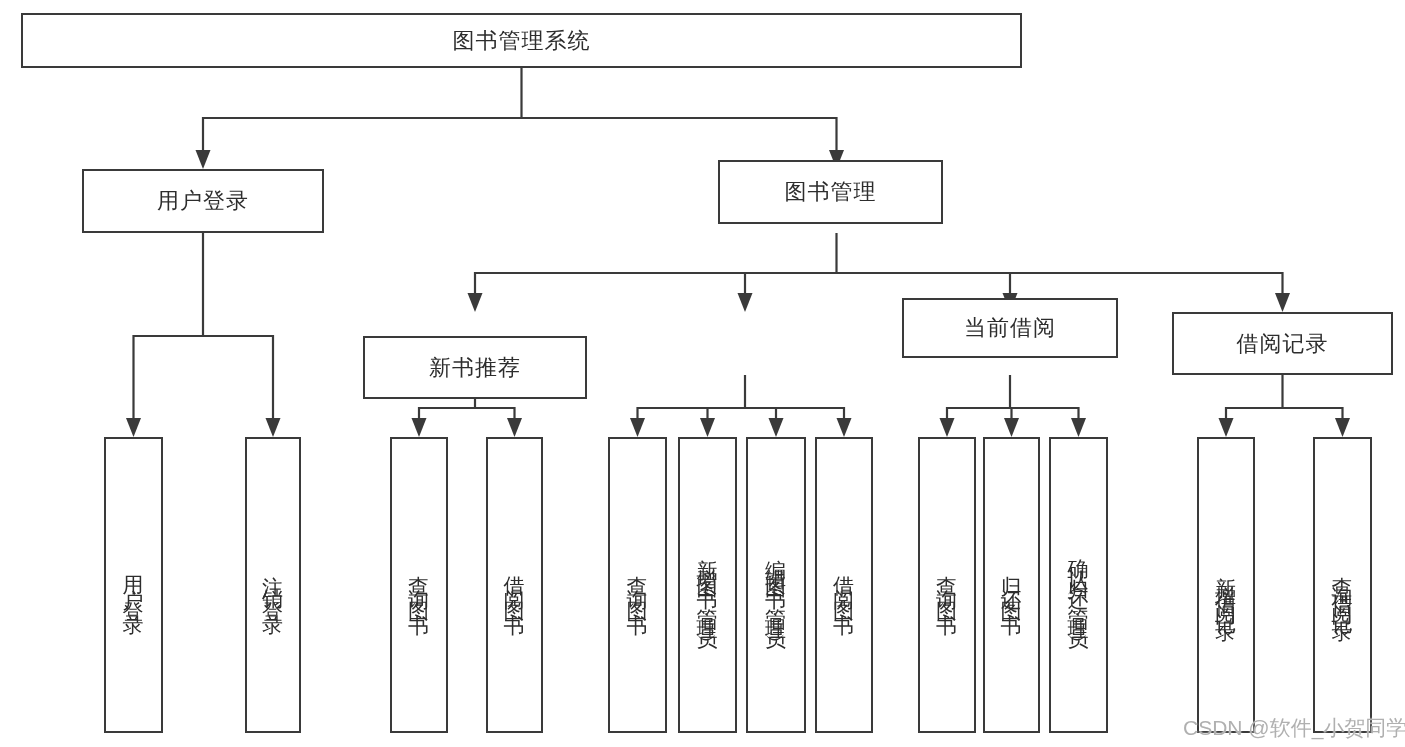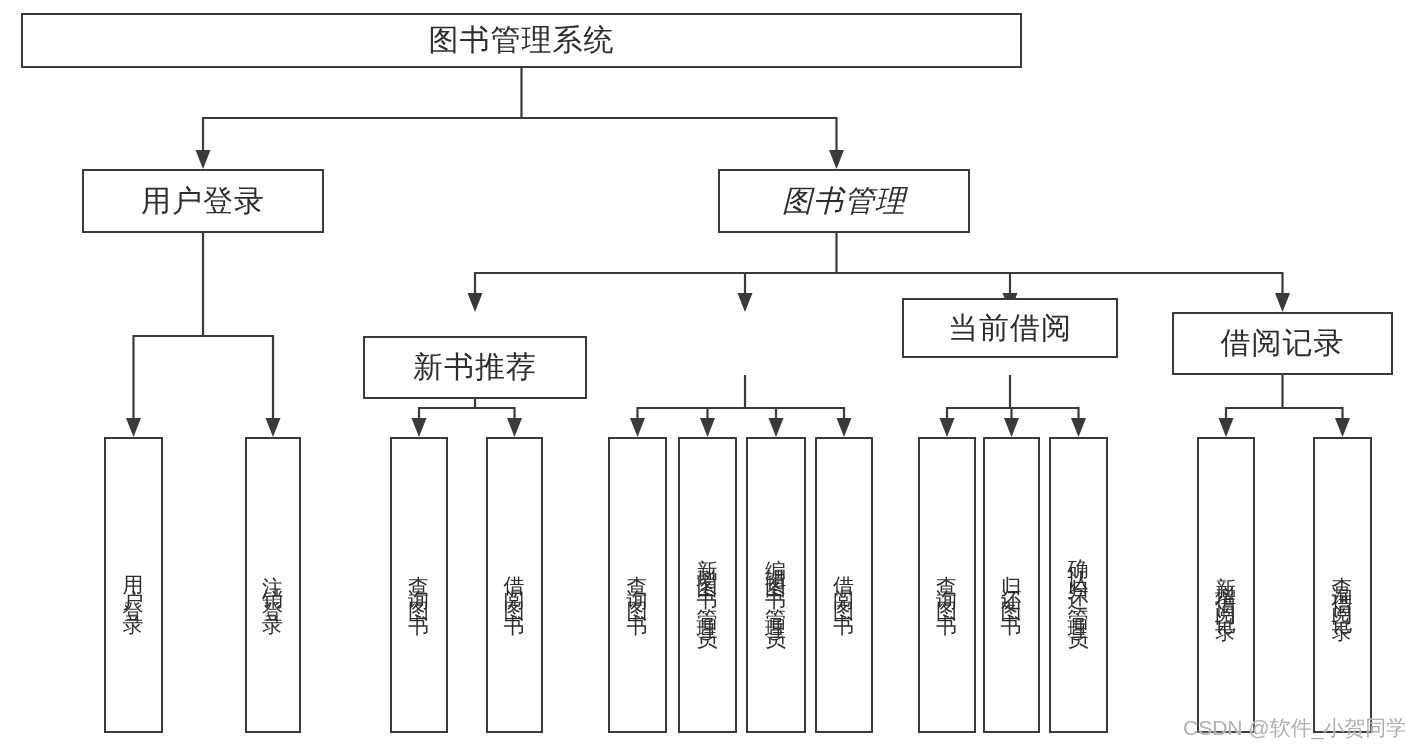--- a/index.html
+++ b/index.html
@@ -15,21 +15,21 @@
   .node {
     position: absolute;
     box-sizing: border-box;
     border: 2px solid #3a3a3a;
     background: #ffffff;
     display: flex;
     align-items: center;
     justify-content: center;
     color: #2d2d2d;
   }
-  .h-node { font-size: 30px; letter-spacing: 1px; }
+  .h-node { font-size: 22px; letter-spacing: 1px; }
   .v-node {
     writing-mode: vertical-rl;
     text-orientation: mixed;
     font-size: 21px;
     line-height: 1;
   }
   .sp-wide  { letter-spacing: 13px; }  
   .sp-mid   { letter-spacing: 9px;  }  
   .sp-tight { letter-spacing: 10px; }  
   .sp-tight, .sp-mid { padding-top: 4px; }
@@ -84,21 +84,21 @@
       <polygon points="1004,418 1019,418 1011.5,437"></polygon>
       <polygon points="1071,418 1086,418 1078.5,437"></polygon>
       <polygon points="1218.5,418 1233.5,418 1226,437"></polygon>
       <polygon points="1335,418 1350,418 1342.5,437"></polygon>
     </g>
   </svg>
 
   <div class="node h-node" style="left:21px; top:13px; width:1001px; height:55px;">图书管理系统</div>
 
   <div class="node h-node" style="left:82px; top:169px; width:242px; height:64px;">用户登录</div>
-  <div class="node h-node" style="left:718px; top:169px; width:252px; height:64px;font-style:italic;">图书管理</div>
+  <div class="node h-node" style="left:718px; top:160px; width:225px; height:64px;">图书管理</div>
 
   <div class="node h-node" style="left:363px; top:312px; width:224px; height:63px;margin-top:24px;">新书推荐</div>
   <div class="node h-node" style="left:902px; top:298px; width:216px; height:60px;">当前借阅</div>
   <div class="node h-node" style="left:1172px; top:312px; width:221px; height:63px;">借阅记录</div>
 
   <div class="node v-node sp-wide" style="left:104px; top:437px; width:59px; height:296px;">用户登录</div>
   <div class="node v-node sp-wide" style="left:245px; top:437px; width:56px; height:296px;">注销登录</div>
 
   <div class="node v-node sp-wide" style="left:390px; top:437px; width:58px; height:296px;">查询图书</div>
   <div class="node v-node sp-wide" style="left:486px; top:437px; width:57px; height:296px;">借阅图书</div>

